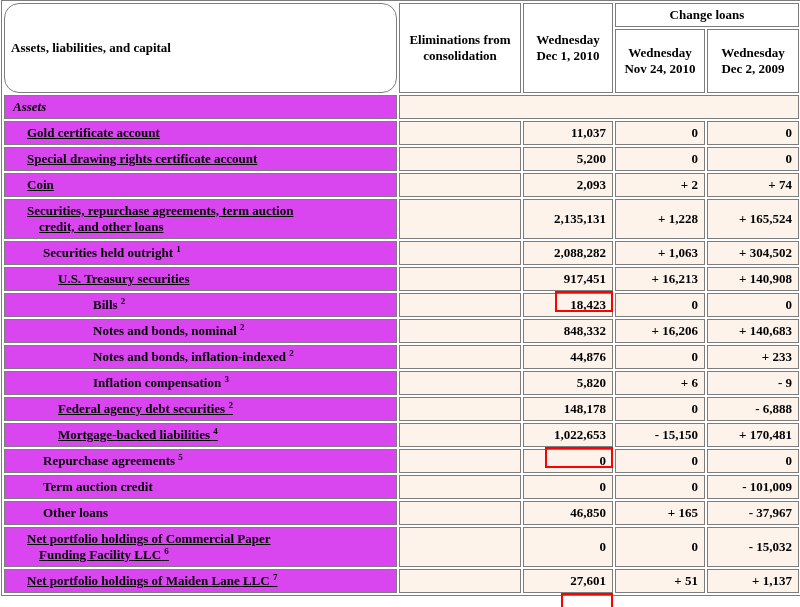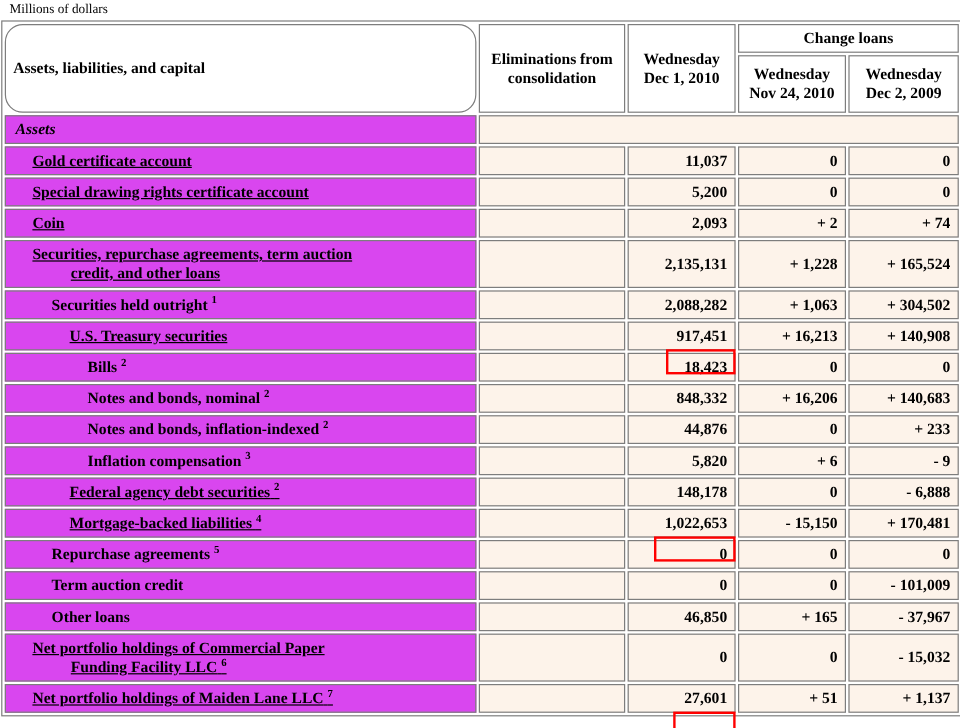--- a/index.html
+++ b/index.html
@@ -7,40 +7,39 @@
           font-family:"Liberation Serif",serif;color:#000;background:#fff;}
   h1.title{font-size:18px;font-weight:400;margin:1px 0 0 7px;letter-spacing:0.2px;}
   .subtitle{font-size:11px;margin:2px 0 3px 8px;}
   table.stmt{border-collapse:separate;border-spacing:2px;table-layout:fixed;
              width:797px;margin-left:1px;background:#fff;border:1px solid #7d7d7d;}
   th,td{border:1px solid #7d7d7d;box-sizing:border-box;font-size:13px;font-weight:bold;
         line-height:16px;overflow:hidden;}
   th{background:#fff;text-align:center;vertical-align:middle;padding:2px 3px;}
   th.label-h{text-align:left;padding-left:6px;border-radius:15px;}
   th.h-top{height:24px;}
-  th.h-bot{height:48px;}
+  th.h-bot{height:64px;}
   td.lbl{background:#d946ef;vertical-align:middle;padding:3px 4px 3px 22px;height:22px;}
   td.dat{background:#fdf3ea;text-align:right;vertical-align:middle;
          padding:2px 6px 2px 2px;height:22px;}
   td.ind0{padding-left:8px;}
   td.ind1{padding-left:22px;text-decoration:underline;}
   td.ind2{padding-left:38px;margin-top:37px;}
   td.ind3{padding-left:53px;text-decoration:underline;}
-  td.ind4{padding-left:68px;margin-left:28px;}
+  td.ind4{padding-left:88px;margin-left:28px;}
   td.section{font-style:italic;height:17px;}
-  .cont{margin-left:32px;}
+  .cont{margin-left:12px;}
   sup{font-size:9px;line-height:0;}
   .redbox{position:absolute;border:2px solid #f00;box-sizing:border-box;
           pointer-events:none;z-index:5;}
 </style>
 </head>
 <body>
 
 <div class="screen">
-  <div class="subtitle">Millions of dollars</div>
 
   <table class="stmt">
     <colgroup>
       <col style="width:393px">
         <col style="width:122px">
         <col style="width:90px">
       <col style="width:90px">
         <col style="width:92px">
     </colgroup>
     <thead>

